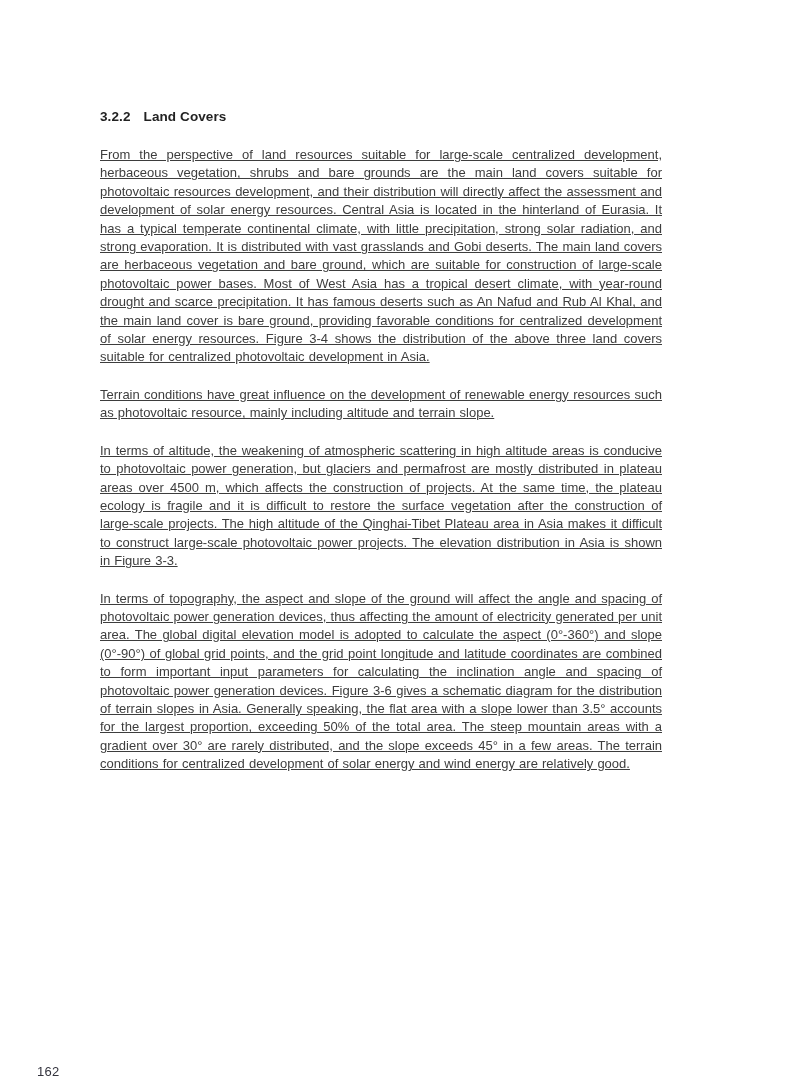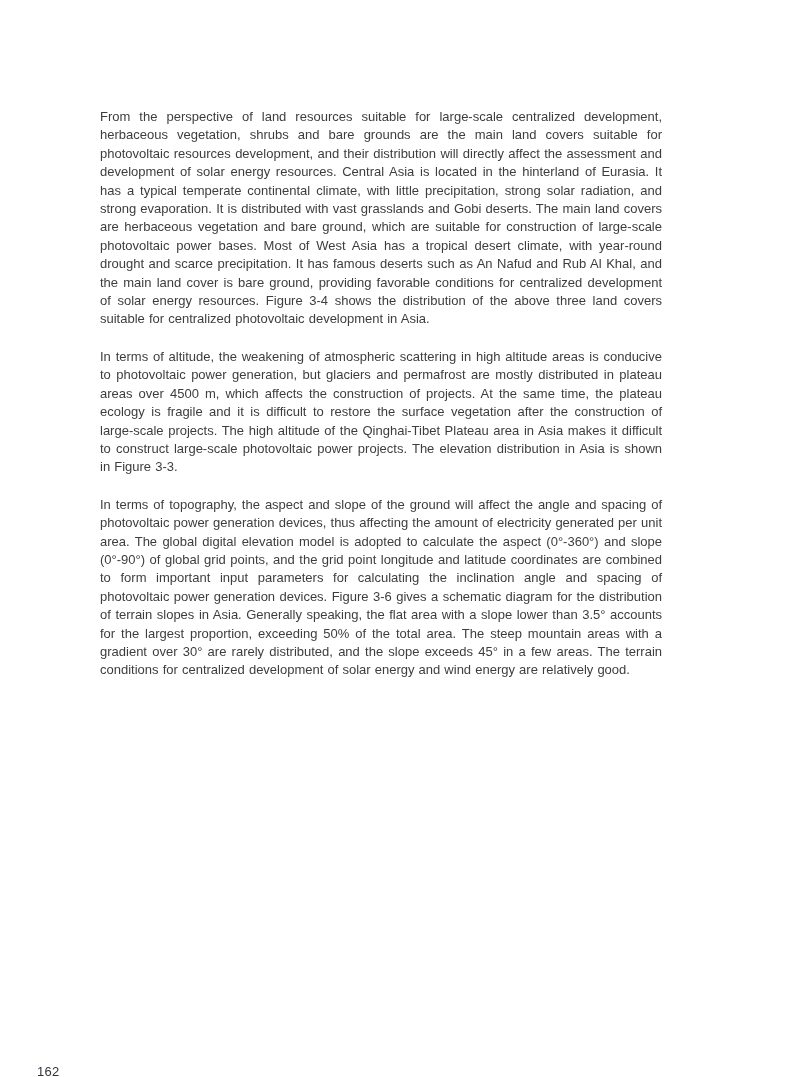--- a/index.html
+++ b/index.html
@@ -39,40 +39,45 @@
   h2.h-gap-top {
     margin-top: 26px;
   }
   p.body-para {
     font-size: 13px;
     line-height: 18.4px;
     color: #3d3d3d;
     text-align: justify;
     margin: 0 0 19px 0;
     word-spacing: 0.5px;
+    text-decoration: underline;
   }
   .page-number {
     position: absolute;
     left: 37px;
     top: 1064px;
     font-size: 13px;
     color: #33333d;
     letter-spacing: 0.3px;
   }
 </style>
 </head>
 <body>
 
 <div class="page">
   <div class="content">
 
+    <h2 class="section-heading">
+      <span class="heading-number">3.2.2</span><span>Land Covers</span>
+    </h2>
 
     <p class="body-para">From the perspective of land resources suitable for large-scale centralized development, herbaceous vegetation, shrubs and bare grounds are the main land covers suitable for photovoltaic resources development, and their distribution will directly affect the assessment and development of solar energy resources. Central Asia is located in the hinterland of Eurasia. It has a typical temperate continental climate, with little precipitation, strong solar radiation, and strong evaporation. It is distributed with vast grasslands and Gobi deserts. The main land covers are herbaceous vegetation and bare ground, which are suitable for construction of large-scale photovoltaic power bases. Most of West Asia has a tropical desert climate, with year-round drought and scarce precipitation. It has famous deserts such as An Nafud and Rub Al Khal, and the main land cover is bare ground, providing favorable conditions for centralized development of solar energy resources. Figure 3-4 shows the distribution of the above three land covers suitable for centralized photovoltaic development in Asia.</p>
 
 
+    <p class="body-para">Terrain conditions have great influence on the development of renewable energy resources such as photovoltaic resource, mainly including altitude and terrain slope.</p>
 
     <p class="body-para">In terms of altitude, the weakening of atmospheric scattering in high altitude areas is conducive to photovoltaic power generation, but glaciers and permafrost are mostly distributed in plateau areas over 4500 m, which affects the construction of projects. At the same time, the plateau ecology is fragile and it is difficult to restore the surface vegetation after the construction of large-scale projects. The high altitude of the Qinghai-Tibet Plateau area in Asia makes it difficult to construct large-scale photovoltaic power projects. The elevation distribution in Asia is shown in Figure 3-3.</p>
 
     <p class="body-para">In terms of topography, the aspect and slope of the ground will affect the angle and spacing of photovoltaic power generation devices, thus affecting the amount of electricity generated per unit area. The global digital elevation model is adopted to calculate the aspect (0°-360°) and slope (0°-90°) of global grid points, and the grid point longitude and latitude coordinates are combined to form important input parameters for calculating the inclination angle and spacing of photovoltaic power generation devices. Figure 3-6 gives a schematic diagram for the distribution of terrain slopes in Asia. Generally speaking, the flat area with a slope lower than 3.5° accounts for the largest proportion, exceeding 50% of the total area. The steep mountain areas with a gradient over 30° are rarely distributed, and the slope exceeds 45° in a few areas. The terrain conditions for centralized development of solar energy and wind energy are relatively good.</p>
 
   </div>
 
   <div class="page-number">162</div>
 </div>
 

